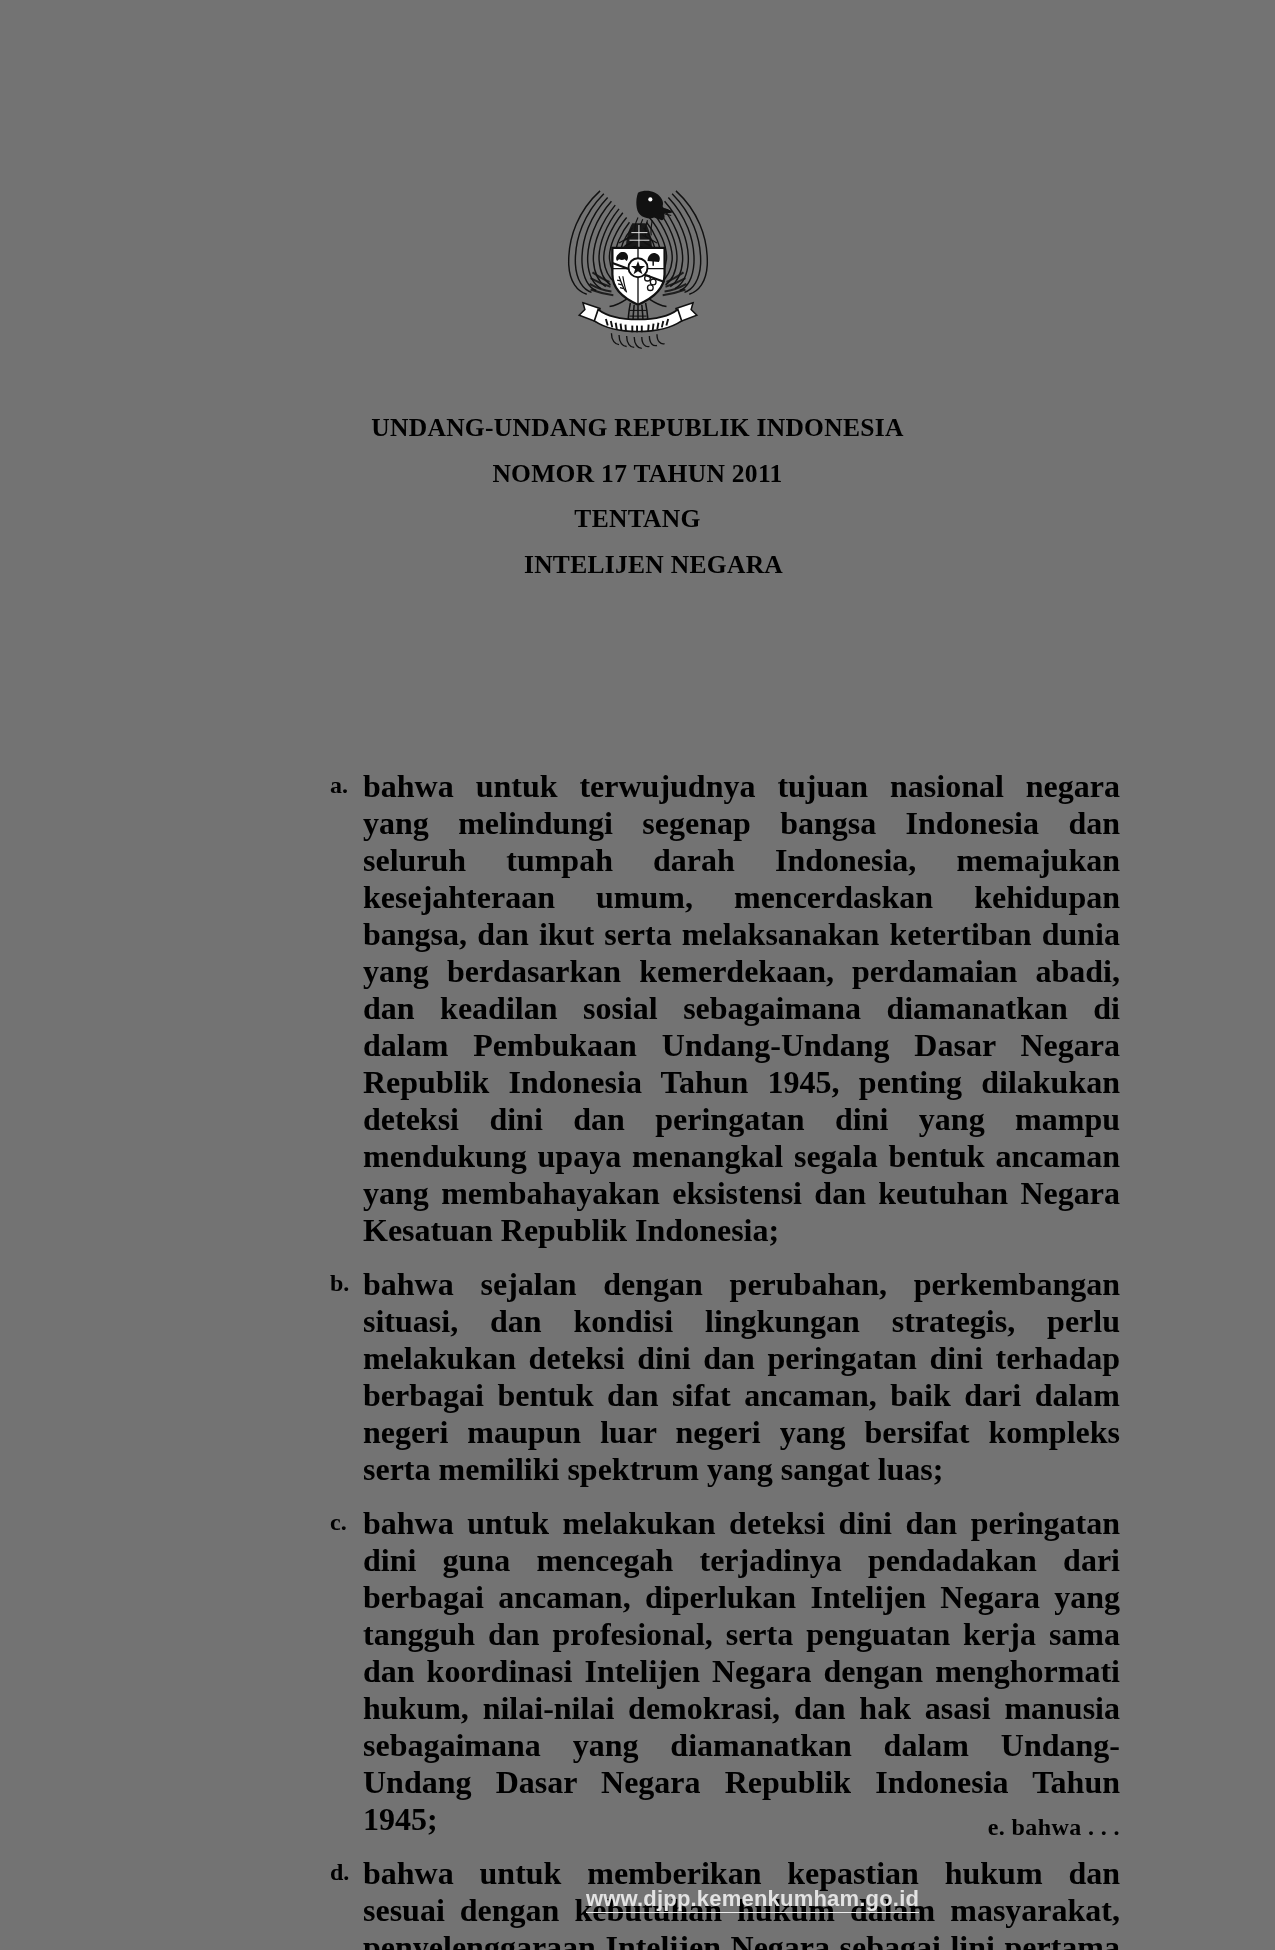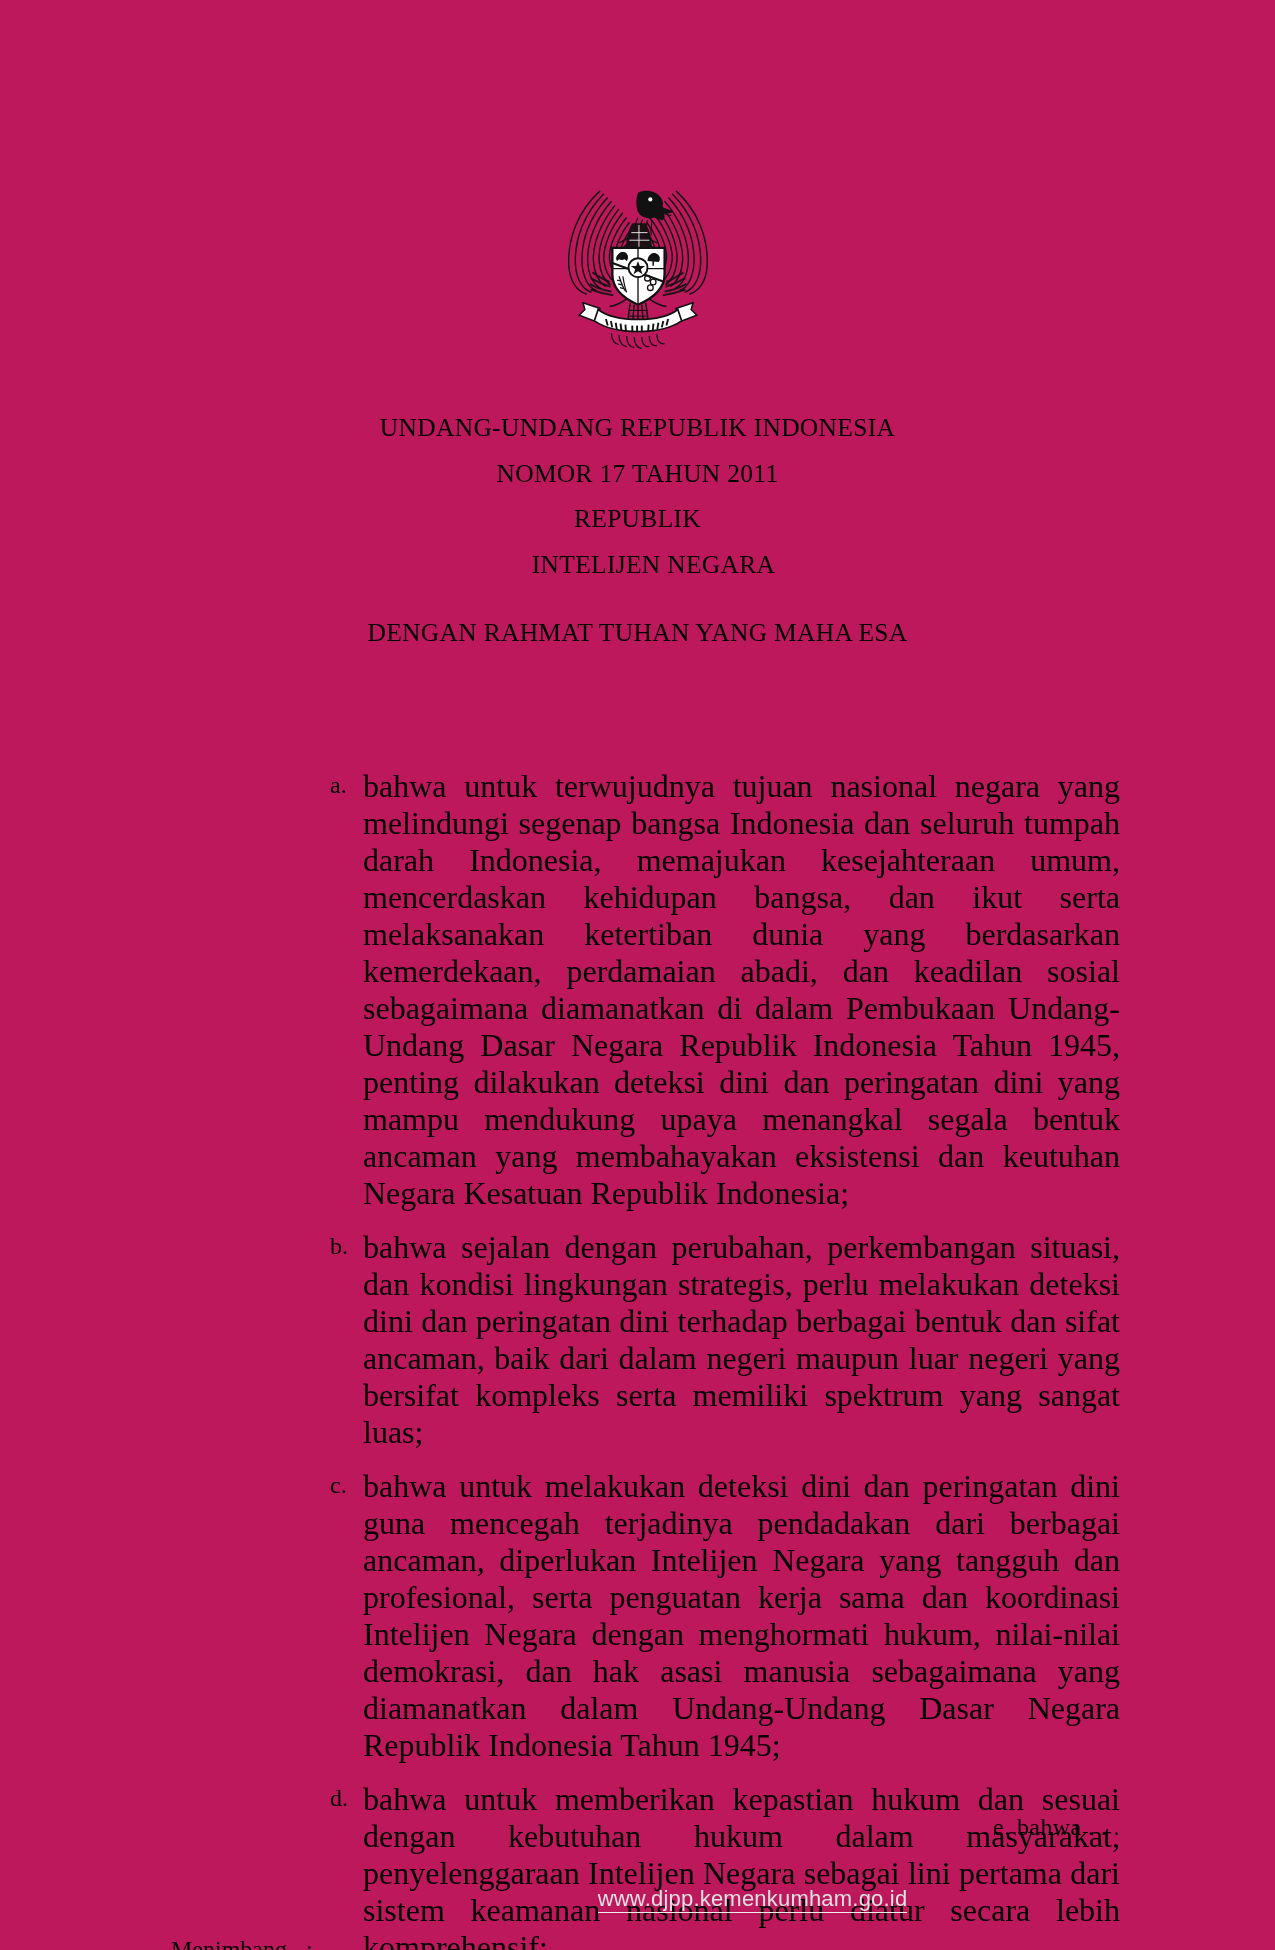--- a/index.html
+++ b/index.html
@@ -4,26 +4,27 @@
 <style>
   html, body {
     margin: 0;
     padding: 0;
     background: #8a8a8a;
   }
   .page {
     position: relative;
     width: 1275px;
     height: 1950px;
-    background: #be185d;
+    background: #737373;
     margin: 0 auto;
     overflow: hidden;
     font-family: "Liberation Serif", "DejaVu Serif", serif;
     color: #000000;
     box-sizing: border-box;
+    font-weight: bold;
   }
 
   
   .emblem-wrap {
     position: absolute;
     top: 170px;
     left: 0;
     width: 100%;
     text-align: center;
   }
@@ -350,27 +351,24 @@
             </g>
           </g>
         </g>
       </svg>
     </span>
   </div>
 
   <div class="title-block">
     <div class="title-line">UNDANG-UNDANG REPUBLIK INDONESIA</div>
     <div class="title-line">NOMOR 17 TAHUN 2011</div>
-    <div class="title-line">REPUBLIK</div>
+    <div class="title-line">TENTANG</div>
     <div class="title-line last">INTELIJEN NEGARA</div>
   </div>
 
-  <div class="sub-block">
-    <div class="sub-line">DENGAN RAHMAT TUHAN YANG MAHA ESA</div>
-  </div>
 
 
   <div class="considerations">
     <div class="cons-row">
       <div class="cons-label">Menimbang</div>
       <div class="cons-colon">:</div>
       <div class="cons-items">
 
         <div class="cons-item">
           <div class="item-letter">a.</div>

